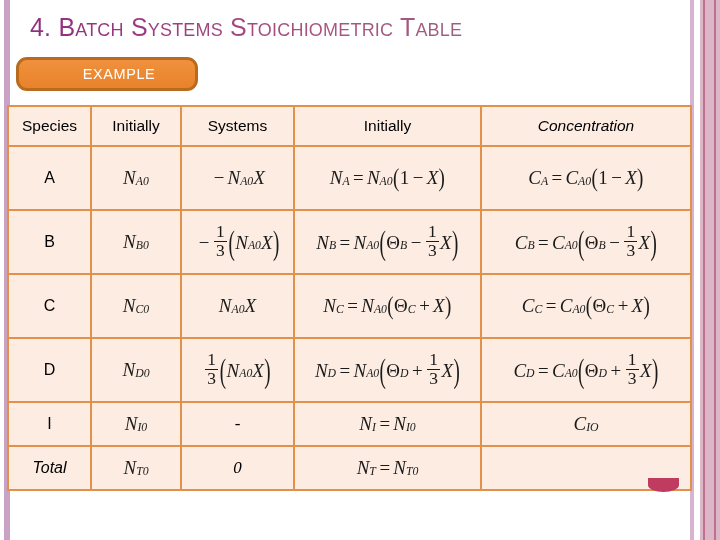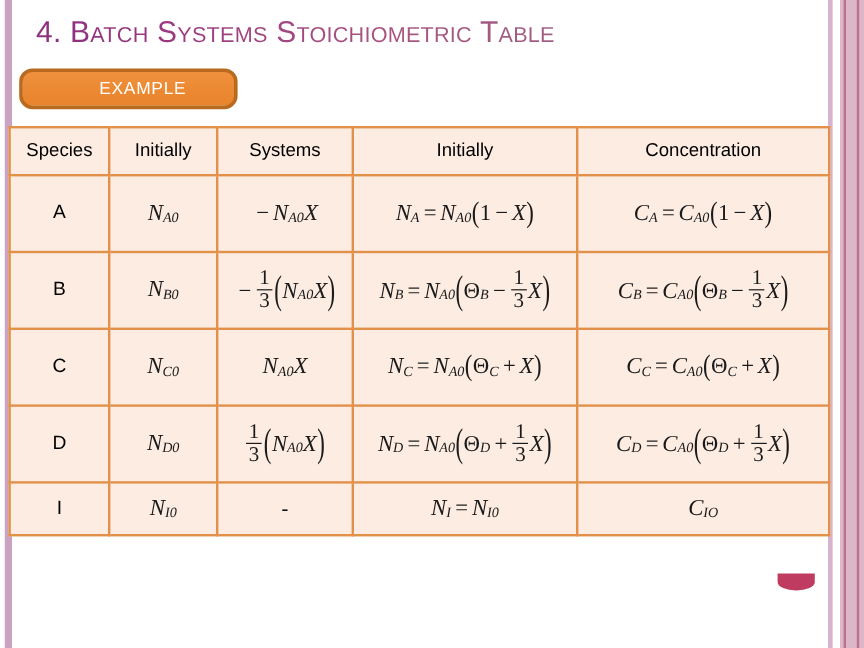--- a/index.html
+++ b/index.html
@@ -117,21 +117,21 @@
     padding: 0;
     text-align: center;
     vertical-align: middle;
     color: #000000;
   }
   #stoich-table thead th {
     height: 38px;
     font-size: 15.5px;
     font-weight: normal;
   }
-  th.hdr-conc { }
+  th.hdr-conc { font-style: italic; }
 
   .r-tall td { height: 62px; }
   .r-short td { height: 42px; }
 
   td.species-cell {
     font-size: 16px;
   }
   td.species-total {
     font-style: italic;
     font-size: 16px;
@@ -493,19 +493,39 @@
             </span>
         </td>
         <td>
           <span class="m">
               <i>C</i>
               <span class="sub">IO</span>
             </span>
         </td>
       </tr>
 
+      <tr class="r-short">
+        <td class="species-total">Total</td>
+        <td>
+          <span class="m">
+              <i>N</i>
+              <span class="sub">T0</span>
+            </span>
+        </td>
+        <td class="plain-cell">0</td>
+        <td>
+          <span class="m">
+              <i>N</i>
+              <span class="sub">T</span>
+              <span class="op">=</span>
+              <i>N</i>
+              <span class="sub">T0</span>
+            </span>
+        </td>
+        <td></td>
+      </tr>
 
     </tbody>
   </table>
 
   <div id="ornament"></div>
 
 </div>
 
 </body></html>

